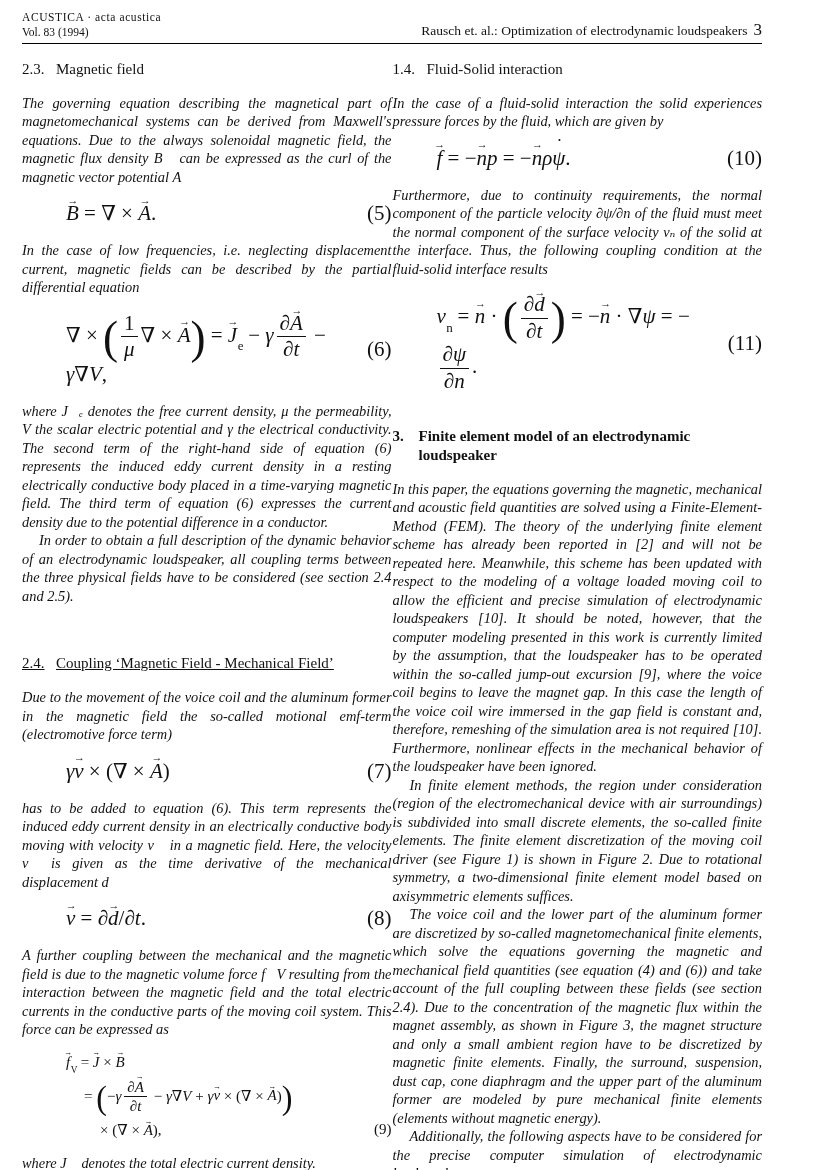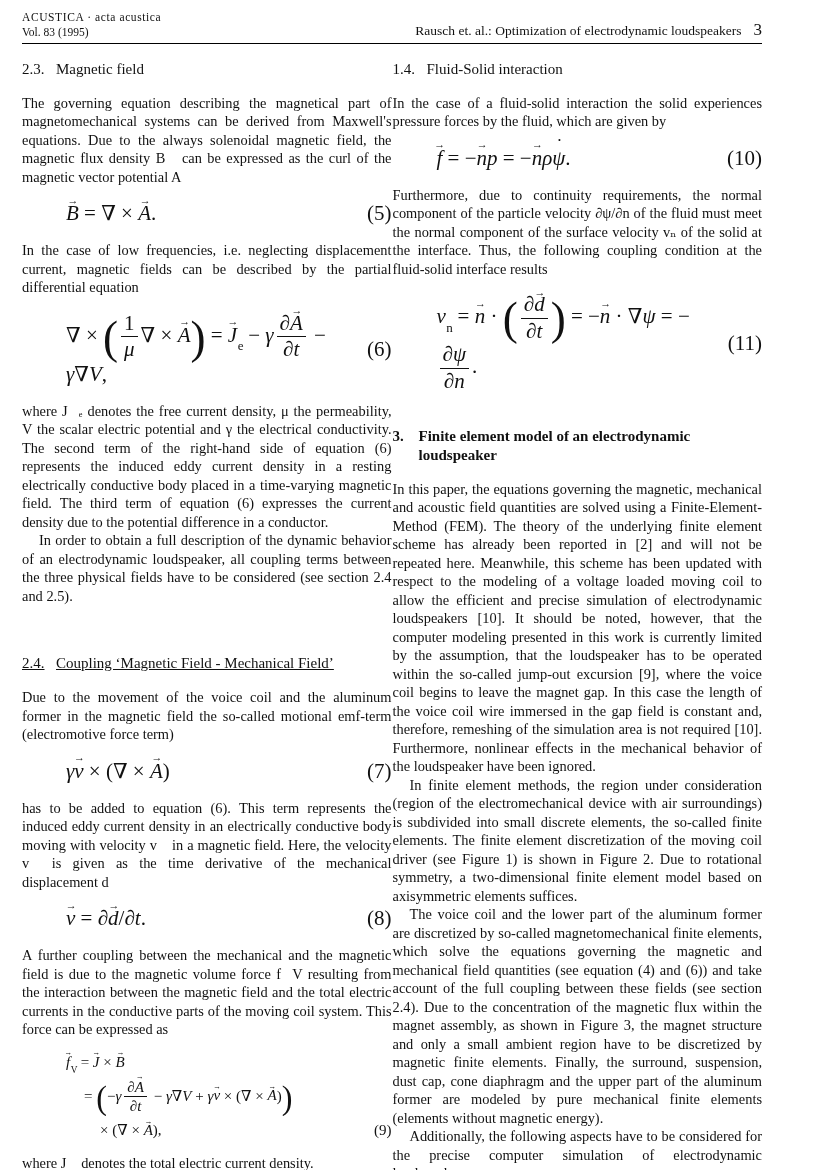--- a/index.html
+++ b/index.html
@@ -5,41 +5,41 @@
   html,body{margin:0;padding:0;background:#fff;}
   .page{
     width:792px;height:1170px;box-sizing:border-box;background:#fff;color:#111;
     font-family:"Liberation Serif","DejaVu Serif",serif;
     padding:10px 30px 0 22px;position:relative;overflow:hidden;
   }
   
   .hdr{display:flex;justify-content:space-between;align-items:flex-end;}
   .hdr-left{font-size:11.5px;line-height:15px;}
   .hdr-left .jname{letter-spacing:0.6px;}
-  .hdr-right{font-size:13.5px;display:flex;align-items:baseline;gap:12px;}
+  .hdr-right{font-size:13.5px;display:flex;align-items:baseline;gap:6px;}
   .hdr-right .pageno{font-size:17px;}
   .rule{border-bottom:1.6px solid #000;margin-top:3px;}
   
   .cols{display:flex;gap:1px;margin-top:16px;}
   .col{flex:1;min-width:0;}
   
   .shead{display:flex;font-size:15px;font-weight:normal;margin:0 0 15px 0;line-height:1.25;}
   .shead .snum{flex:0 0 34px;}
   .shead.bold{font-weight:bold;font-size:15px;}
   .shead.bold .snum{flex:0 0 26px;}
   .mt-24{margin-top:49px;text-decoration:underline;}
   .mt-3{margin-top:34px;}
   
-  p.body{margin:0;font-size:14.4px;line-height:18.5px;text-align:justify;}
+  p.body{margin:0;font-size:14.4px;line-height:18.5px;text-align:justify;font-style:italic;}
   p.ind{text-indent:17px;}
   
   .eq{display:flex;align-items:center;margin:15px 0;padding-left:44px;font-size:21px;}
   .eqnum{margin-left:auto;font-style:normal;padding-left:8px;}
   .eqmulti{margin:15px 0;font-size:15px;}
-  .eqline{display:flex;align-items:flex-end;margin:6px 0;}
+  .eqline{display:flex;align-items:flex-start;margin:6px 0;}
   .eqline.l1{padding-left:44px;}
   .eqline.l2{padding-left:62px;}
   .eqline.l3{padding-left:78px;}
   .it{font-style:italic;}
   .vec{font-style:italic;position:relative;display:inline-block;}
   .vec::after{content:"\2192";position:absolute;left:55%;transform:translateX(-50%);top:-0.68em;font-size:0.52em;font-style:normal;}
   .dotted{font-style:italic;position:relative;display:inline-block;}
   .dotted::after{content:"\02D9";position:absolute;left:55%;transform:translateX(-50%);top:-0.55em;font-size:0.9em;font-style:normal;}
   sub.msub{font-size:0.62em;font-style:normal;position:relative;top:0.25em;left:0.5px;}
   .frac{display:inline-flex;flex-direction:column;text-align:center;vertical-align:middle;margin:0 3px;line-height:1.12;}
@@ -48,21 +48,21 @@
   .bigp{font-size:2.15em;font-style:normal;vertical-align:middle;line-height:0;font-weight:300;transform:scaleY(1.05);display:inline-block;}
 </style>
 </head>
 <body>
 
 <div class="page">
 
   <header class="hdr">
     <div class="hdr-left">
       <div class="jname">ACUSTICA · acta acustica</div>
-      <div>Vol. 83 (1995)</div>
+      <div>Vol. 83 (1994)</div>
     </div>
     <div class="hdr-right">
       <span>Rausch et. al.: Optimization of electrodynamic loudspeakers</span>
       <span class="pageno">3</span>
     </div>
   </header>
   <div class="rule"></div>
 
   <main class="cols">
 

